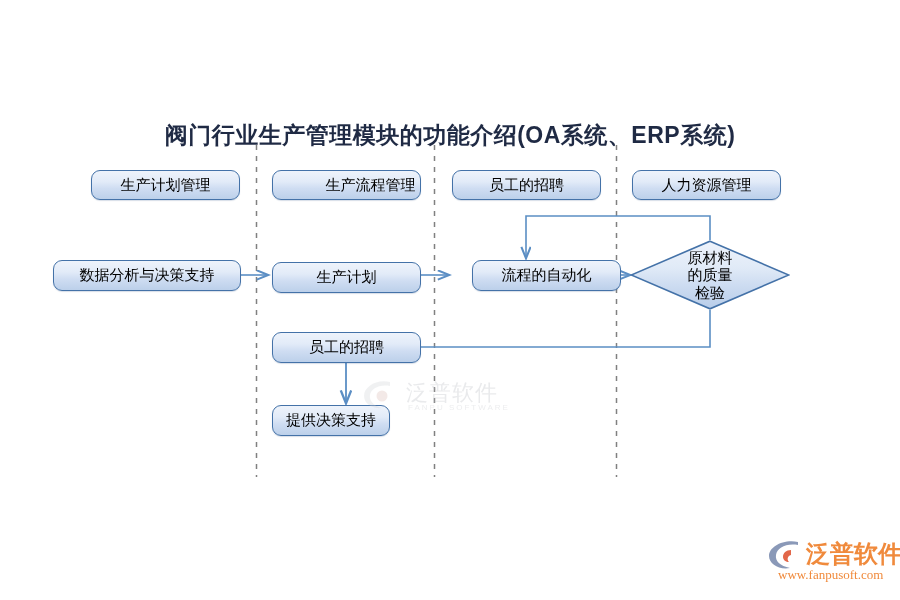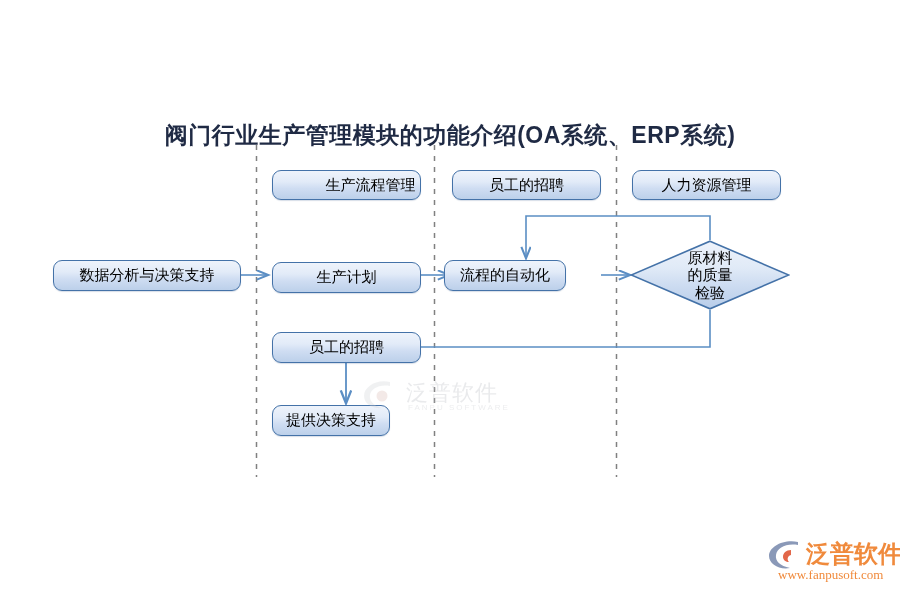--- a/index.html
+++ b/index.html
@@ -172,32 +172,33 @@
 
     <line x1="601" y1="275" x2="630" y2="275" stroke="#5b8ec4" stroke-width="1.6" marker-end="url(#arrowhead)"></line>
 
     <path d="M 710,240 L 710,216 L 526,216 L 526,258" fill="none" stroke="#5b8ec4" stroke-width="1.6" marker-end="url(#arrowhead)"></path>
 
     <path d="M 710,310 L 710,347 L 421,347" fill="none" stroke="#5b8ec4" stroke-width="1.6"></path>
 
     <line x1="346" y1="362" x2="346" y2="403" stroke="#5b8ec4" stroke-width="1.8" marker-end="url(#arrowhead)"></line>
   </svg>
 
+  <div class="node" style="left:91px; top:170px; width:149px; height:30px;">生产计划管理</div>
 
   <div class="node" style="left:272px; top:170px; width:149px; height:30px;padding-left:48px;">生产流程管理</div>
 
   <div class="node" style="left:452px; top:170px; width:149px; height:30px;">员工的招聘</div>
 
   <div class="node" style="left:632px; top:170px; width:149px; height:30px;">人力资源管理</div>
 
   <div class="node" style="left:53px; top:260px; width:188px; height:31px;">数据分析与决策支持</div>
 
   <div class="node" style="left:272px; top:262px; width:149px; height:31px;">生产计划</div>
 
-  <div class="node" style="left:444px; top:260px; width:122px; height:31px;">流程的自动化</div>
+  <div class="node" style="left:472px; top:260px; width:149px; height:31px;">流程的自动化</div>
 
   <div class="diamond-wrap" style="left:630px; top:240px; width:160px; height:70px;">
     <svg width="160" height="70" viewBox="0 0 160 70" xmlns="http://www.w3.org/2000/svg">
       <polygon points="80,1.2 158.8,35 80,68.8 1.2,35" fill="url(#diamondGrad)" stroke="#4472a8" stroke-width="1.6"></polygon>
     </svg>
     <div class="diamond-label">
       <span>原材料</span>
       <span>的质量</span>
       <span>检验</span>
     </div>

